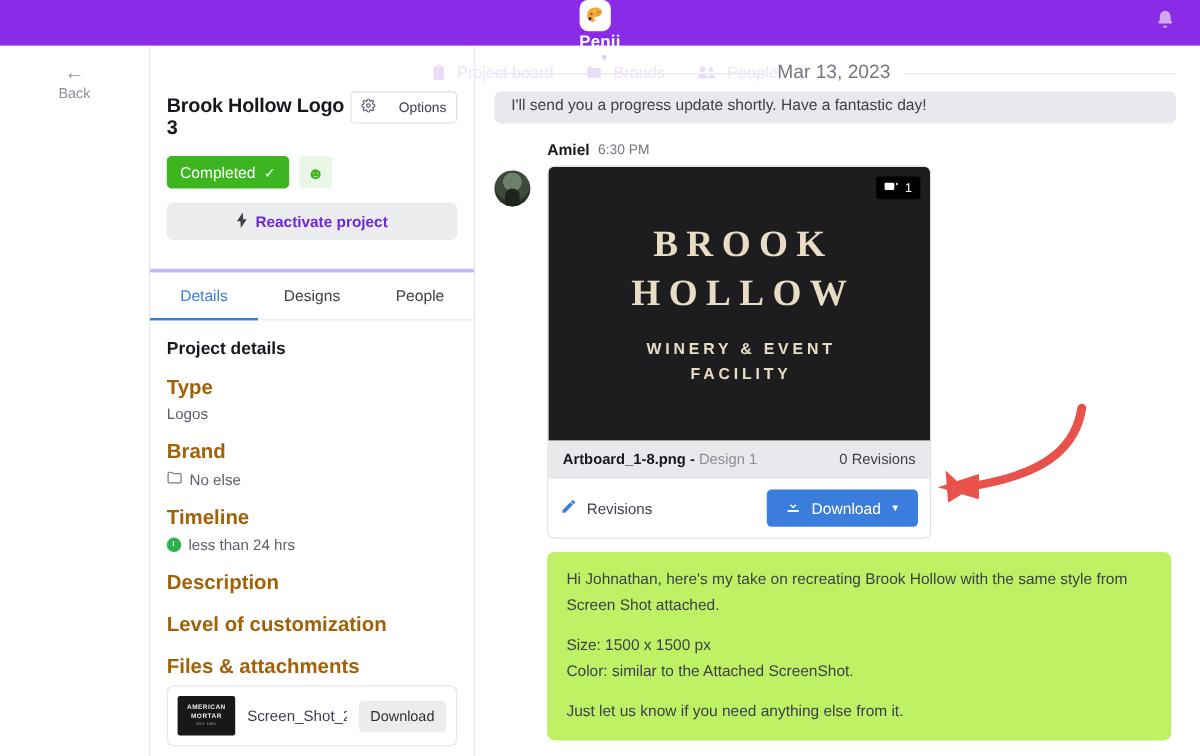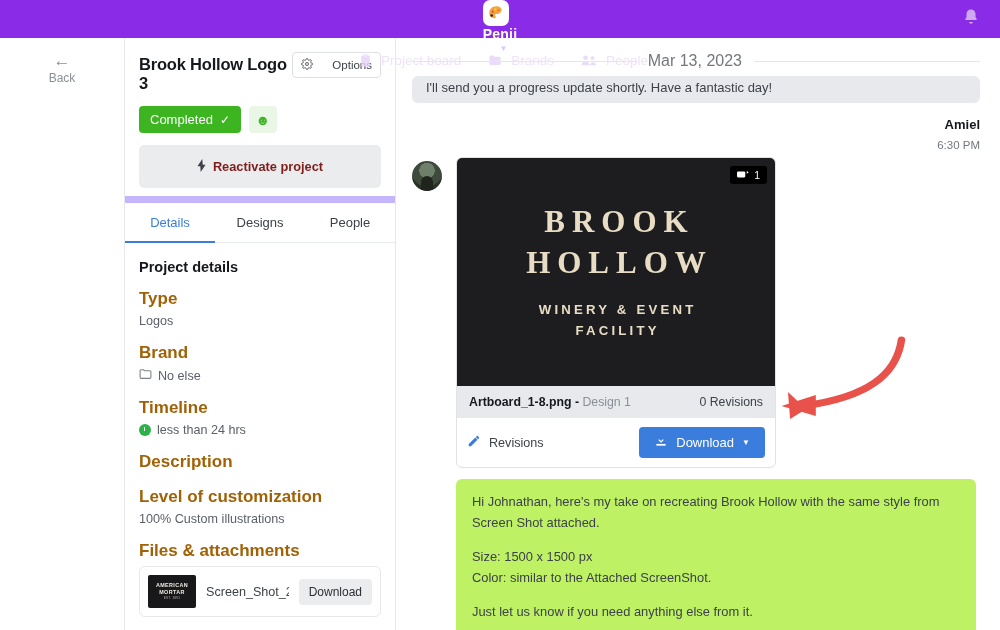--- a/index.html
+++ b/index.html
@@ -93,21 +93,21 @@
   
   .left-panel {
     width: 272px;
     flex: none;
     border: 1px solid #e6e8ec;
     border-top: none; border-bottom: none;
     background: #fff;
     height: 592px;
     overflow: hidden;
   }
-  .lp-head { padding: 14px 14px 8px 14px; border-bottom: 7px solid #c4b5fd; }
+  .lp-head { padding: 14px 14px 24px 14px; border-bottom: 3px solid #c4b5fd; margin-top: 24px; }
   .lp-title-row { display: flex; align-items: flex-start; justify-content: space-between; }
   .lp-title {
     font-size: 16.5px; font-weight: bold; color: #16181d;
     letter-spacing: -.2px; padding-top: 3px;
   }
   .options-btn {
     border: 1px solid #dcdfe4; border-radius: 4px;
     background: #fff;
     padding: 5px 8px;
     display: flex; align-items: center; gap: 19px;
@@ -130,24 +130,24 @@
     border-radius: 4px;
     width: 28px; height: 27px;
     display: flex; align-items: center; justify-content: center;
     font-size: 14px; color: #3cb521;
     cursor: pointer;
   }
   .reactivate-btn {
     margin-top: 12px;
     background: #ebecee;
     border-radius: 5px;
-    height: 43px;
+    height: 31px;
     display: flex; align-items: center; justify-content: center;
     gap: 7px;
-    font-size: 12.8px; font-weight: bold; color: #7f1d1d;
+    font-size: 12.8px; font-weight: bold; color: #6d28d9;
     cursor: pointer;
   }
   .tabs {
     display: flex;
     border-bottom: 1px solid #e9ebef;
   }
   .tab {
     flex: 1;
     text-align: center;
     font-size: 13px;
@@ -225,21 +225,21 @@
     border-radius: 6px;
     margin-top: 6px;
     padding: 4px 14px 8px 14px;
     font-size: 13px; color: #3d4149;
     white-space: nowrap; overflow: hidden;
   }
 
   .msg-head {
     margin-top: 14px;
     padding-left: 44px;
-    display: flex; align-items: flex-end; gap: 7px; flex-direction: column;
+    display: flex; align-items: center; gap: 7px;
   }
   .msg-author { font-size: 13px; font-weight: bold; color: #16181d; }
   .msg-time { font-size: 11.5px; color: #73777f; }
 
   .msg-row { display: flex; margin-top: 6px; }
   .avatar {
     width: 30px; height: 30px; border-radius: 50%;
     flex: none; margin-right: 14px; margin-top: 4px;
     background: radial-gradient(circle at 50% 32%, #6e7f6a 0 30%, #3e4a3c 31% 62%, #2a3226 63% 100%);
     overflow: hidden; position: relative;
@@ -468,21 +468,20 @@
           <span>less than 24 hrs</span>
         </div>
       </div>
 
       <div class="field">
         <div class="field-label">Description</div>
       </div>
 
       <div class="field">
         <div class="field-label">Level of customization</div>
-        <div class="field-value">100% Custom illustrations</div>
       </div>
 
       <div class="field">
         <div class="field-label">Files &amp; attachments</div>
         <div class="attach-box">
           <div class="attach-thumb">
             <div class="t1">AMERICAN</div>
             <div class="t2">MORTAR</div>
             <div class="t3">EST. 1891</div>
           </div>

